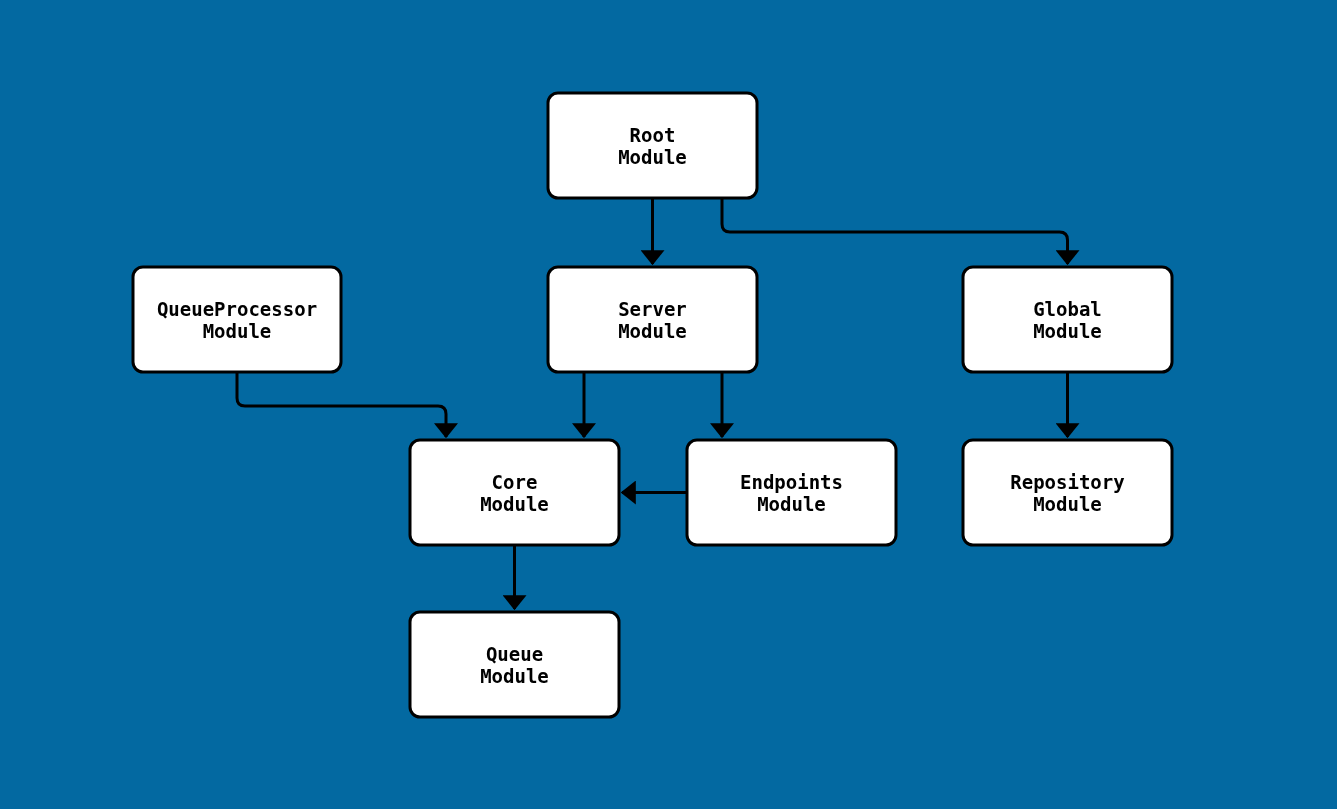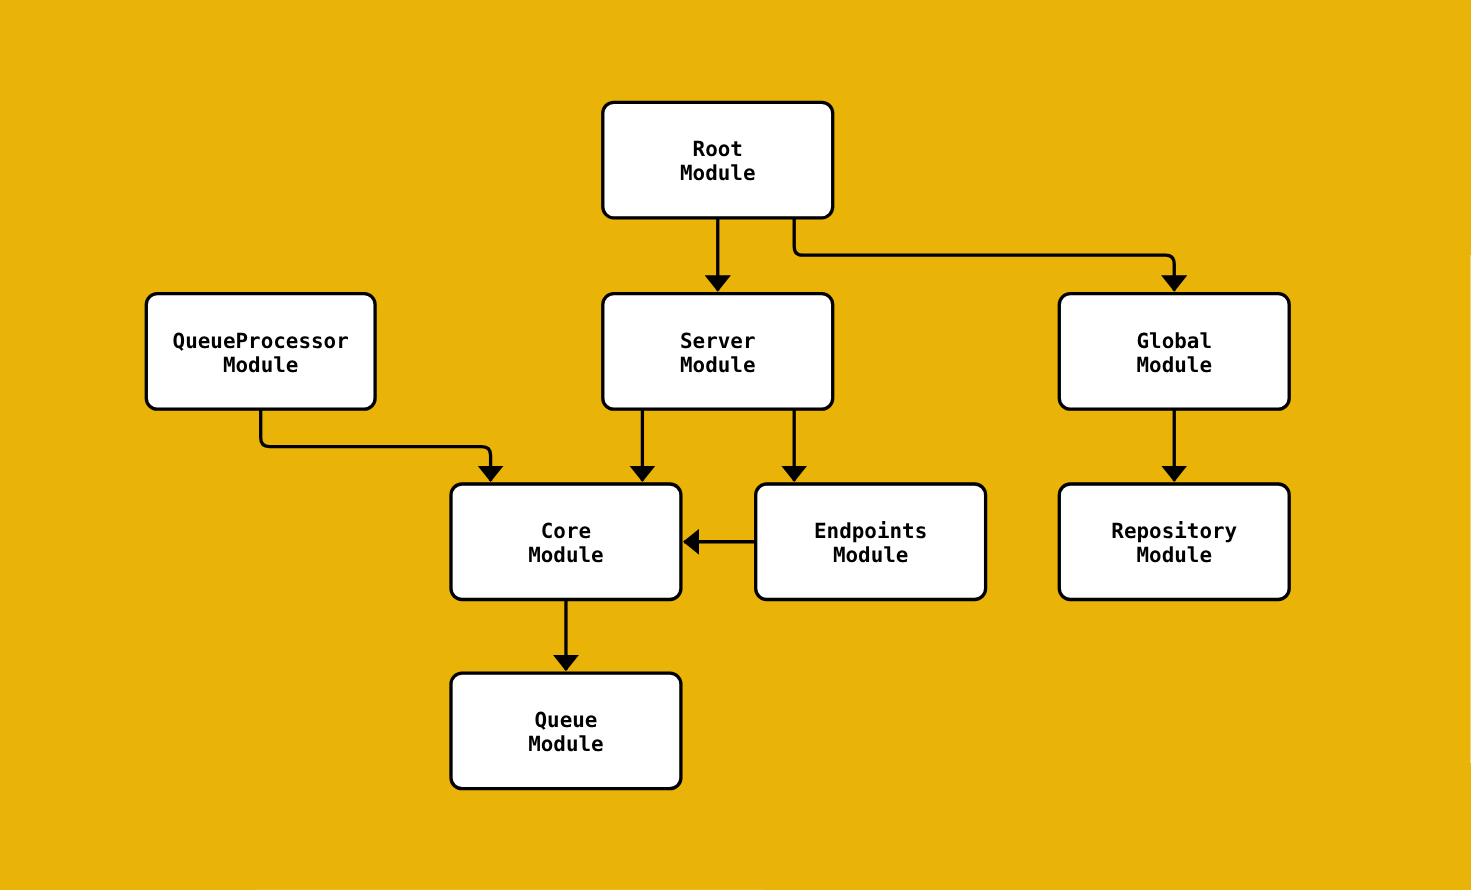--- a/index.html
+++ b/index.html
@@ -4,21 +4,21 @@
 <style>
   html, body {
     margin: 0;
     padding: 0;
     background: #ffffff;
   }
   .stage {
     position: relative;
     width: 1337px;
     height: 809px;
-    background: #eab308;
+    background: #0369a1;
     overflow: hidden;
   }
   svg { display: block; }
   .node-box {
     fill: #ffffff;
     stroke: #000000;
     stroke-width: 3;
   }
   .node-label {
     font-family: "DejaVu Sans Mono", "Liberation Mono", monospace;

